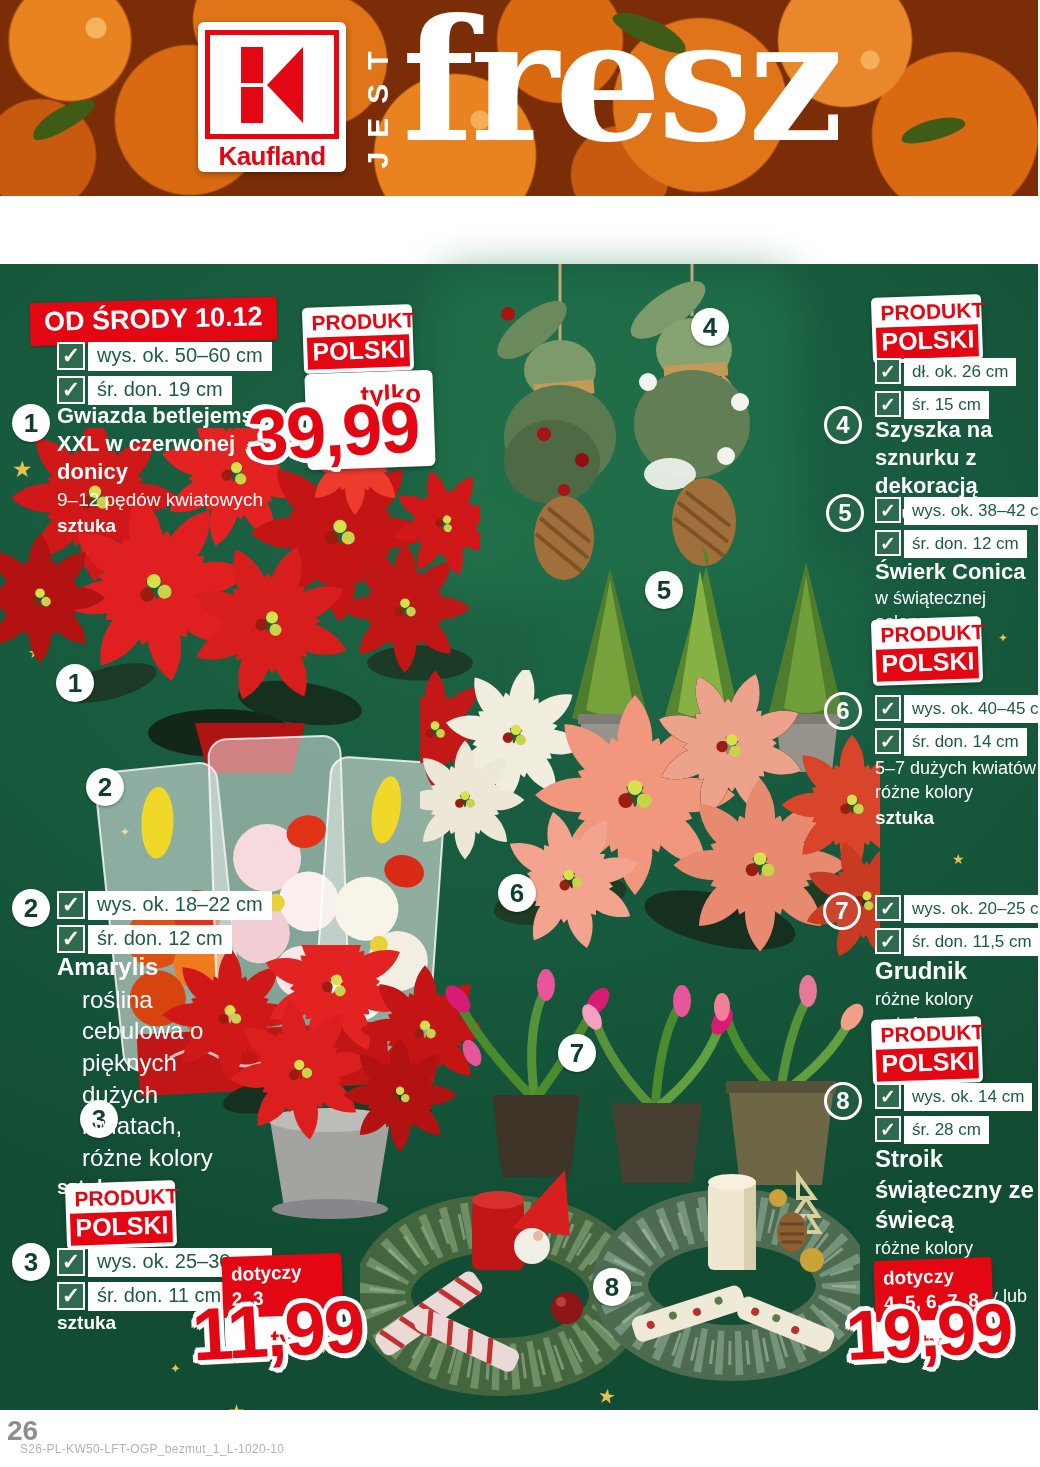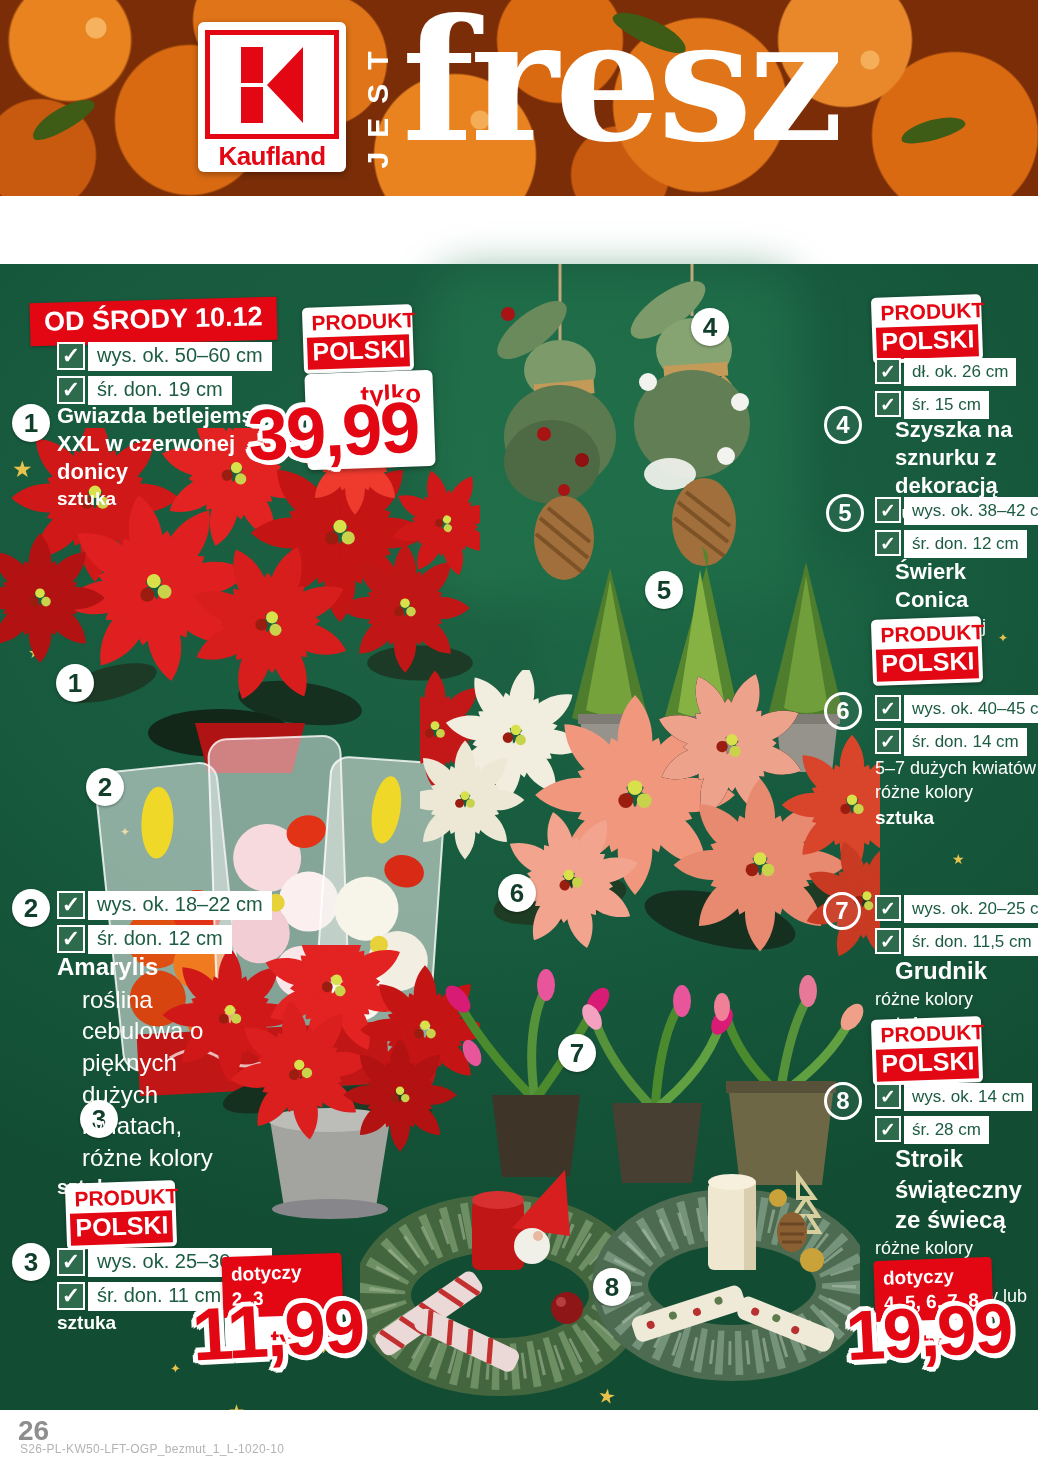--- a/index.html
+++ b/index.html
@@ -61,21 +61,21 @@
   .spec-row{display:flex;align-items:stretch;margin-bottom:5px;}
   .cb{width:24px;height:24px;background:#2e6b4c;border:2px solid #fff;color:#fff;font-weight:bold;
     display:flex;align-items:center;justify-content:center;font-size:22px;flex:0 0 auto;margin-right:3px;}
   .spec-label{background:#fff;color:#1c5c42;font-size:20px;padding:2px 9px 4px;white-space:nowrap;
     align-self:center;}
   .sm .cb{width:22px;height:22px;font-size:19px;}
   .sm .spec-label{font-size:17px;padding:4px 8px 4px;}
   .pname{color:#fff;font-weight:800;font-size:22px;line-height:1.28;}
   .pdesc{color:#fff;font-size:19px;line-height:1.32;margin-top:1px;}
   .punit{color:#fff;font-weight:800;font-size:19px;margin-top:2px;}
-  .sm .pname{font-size:22px;margin-left:20px;}
+  .sm .pname{font-size:22px;}
   .sm .pdesc{font-size:18px;}
 
   .marker{width:38px;height:38px;border-radius:50%;background:#fff;color:#123f2b;
     display:flex;align-items:center;justify-content:center;font-weight:800;font-size:26px;
     box-shadow:0 1px 3px rgba(0,0,0,.35);}
   .marker.ring{background:rgba(255,255,255,.06);border:3px solid #fff;color:#fff;
     width:32px;height:32px;font-size:24px;box-shadow:none;}
 
   
   .price-box{background:#fff;border-radius:6px;transform:rotate(-2deg);
@@ -83,21 +83,21 @@
   .tylko{color:#e30613;font-weight:800;font-size:26px;text-align:right;padding:8px 12px 0 0;}
   .dotyczy-badge{background:#e30613;color:#fff;font-weight:800;font-size:19px;line-height:1.3;
     padding:6px 9px;border-radius:4px 4px 0 0;}
   .big-price{color:#e30613;font-weight:800;letter-spacing:-2px;transform:rotate(-3deg);
     text-shadow:-4px 0 0 #fff,4px 0 0 #fff,0 -4px 0 #fff,0 4px 0 #fff,
       -3px -3px 0 #fff,3px -3px 0 #fff,-3px 3px 0 #fff,3px 3px 0 #fff,
       -5px 2px 0 #fff,5px 2px 0 #fff,2px 5px 0 #fff,-2px -5px 0 #fff;}
 
   
   .footer{left:0;top:1410px;width:1040px;height:57px;background:#fff;}
-  .page-num{left:18px;top:1415px;color:#8e8e8e;font-weight:bold;font-size:28px;}
+  .page-num{left:7px;top:1415px;color:#8e8e8e;font-weight:bold;font-size:28px;}
   .page-code{left:20px;top:1442px;color:#b3b3b3;font-size:12px;letter-spacing:.3px;}
 </style>
 </head>
 <body>
 
 <div class="page">
 
   <div class="abs top-photo"></div>
   <div class="abs leaf" style="left:28px;top:108px;width:70px;height:22px;transform:rotate(-30deg);"></div>
   <div class="abs leaf" style="left:610px;top:20px;width:80px;height:24px;transform:rotate(25deg);"></div>
@@ -368,20 +368,21 @@
       <span class="spec-label">wys. ok. 50–60 cm</span>
     </div>
     <div class="spec-row">
       <span class="cb">✓</span>
       <span class="spec-label">śr. don. 19 cm</span>
     </div>
   </div>
   <div class="abs marker" style="left:12px;top:404px;">1</div>
   <div class="abs" style="left:57px;top:402px;width:250px;">
     <div class="pname">Gwiazda betlejemska XXL w czerwonej donicy</div>
+    <div class="pdesc">9–12 pędów kwiatowych</div>
     <div class="punit">sztuka</div>
   </div>
 
   <div class="abs pp-badge" style="left:303px;top:306px;width:102px;">
     <div class="pp-top">PRODUKT</div>
     <div class="pp-bottom">POLSKI</div>
   </div>
   <div class="abs price-box" style="left:306px;top:372px;width:128px;height:96px;">
     <div class="tylko">tylko</div>
   </div>

